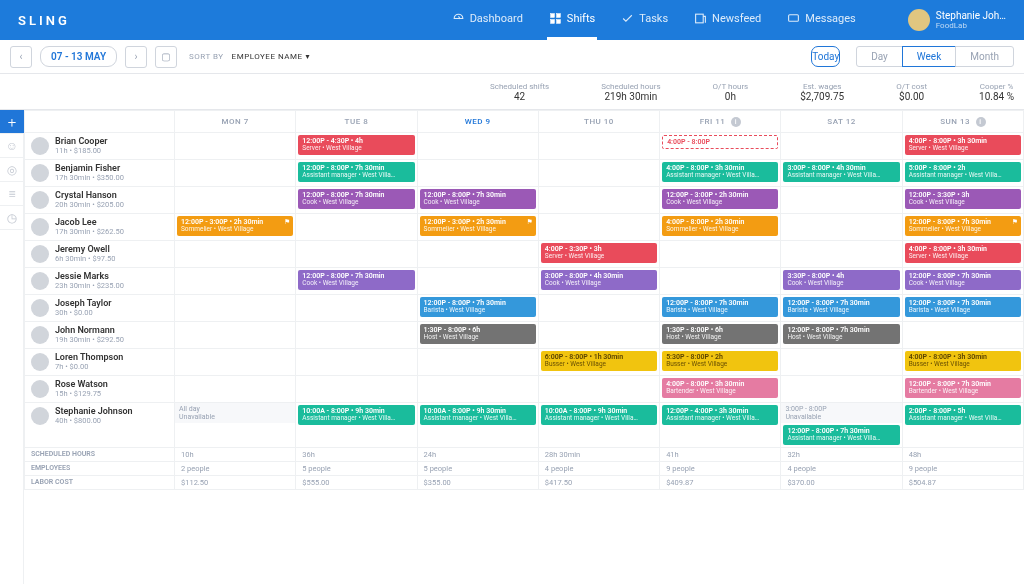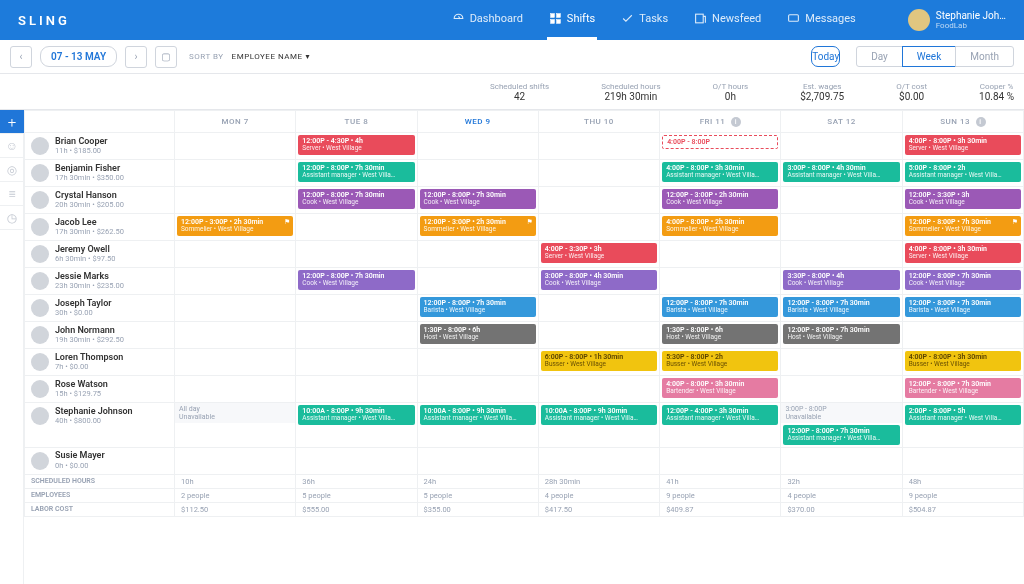--- a/index.html
+++ b/index.html
@@ -587,38 +587,20 @@
                 <div class="r">Assistant manager • West Villa…</div>
               </div>
             </td>
             <td class="cell">
               <div class="shift teal">
                 <div class="t">2:00P - 8:00P • 5h</div>
                 <div class="r">Assistant manager • West Villa…</div>
               </div>
             </td>
           </tr>
-          <tr>
-    <td>
-              <div class="emp-cell">
-      <div class="av"></div>
-      <div>
-                  <div class="nm">Susie Mayer</div>
-                  <div class="sub">0h • $0.00</div>
-                </div>
-    </div>
-            </td>
-            <td class="cell"></td>
-            <td class="cell"></td>
-            <td class="cell"></td>
-            <td class="cell"></td>
-            <td class="cell"></td>
-            <td class="cell"></td>
-            <td class="cell"></td>
-          </tr>
         </tbody>
       <tbody id="grid-foot">
           <tr class="footer-row">
      <th>SCHEDULED HOURS</th>
             <td>10h</td>
             <td>36h</td>
             <td>24h</td>
             <td>28h 30min</td>
             <td>41h</td>
             <td>32h</td>

